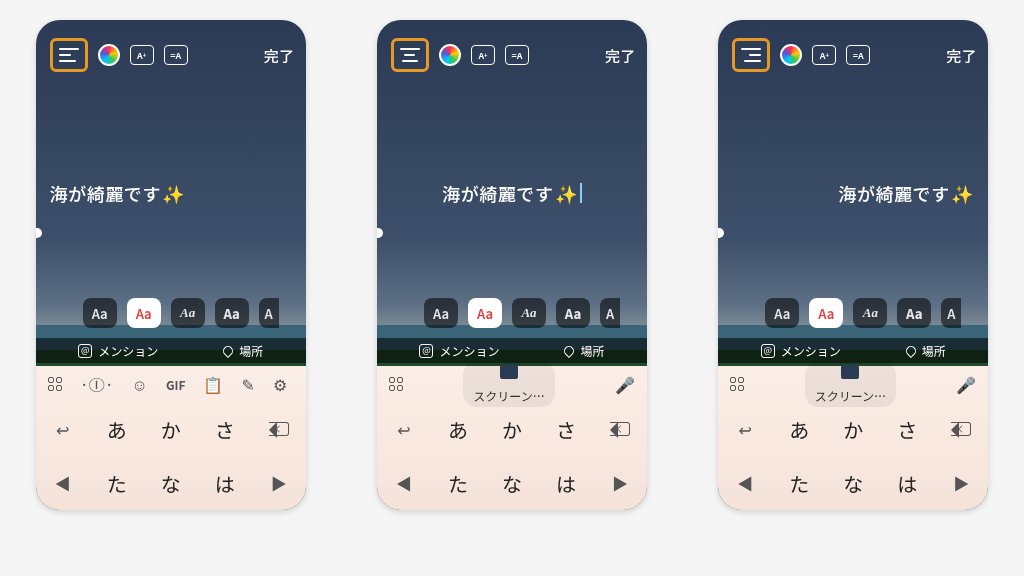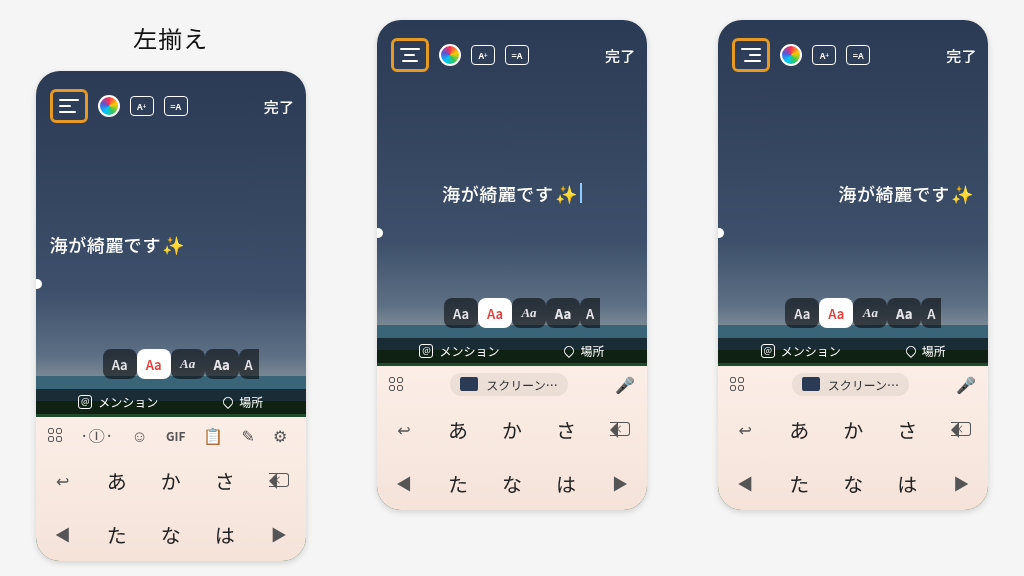--- a/index.html
+++ b/index.html
@@ -32,55 +32,54 @@
     position:absolute; top:160px; left:0; right:0; padding:0 14px; display:flex; align-items:center;
     font-size:18px; font-weight:500; letter-spacing:.5px; white-space:nowrap;text-align:right;
   }
   .caption .sp { color:#ffd85c; margin-left:2px; }
   .caption-left   { justify-content:flex-start; }
   .caption-center { justify-content:center; }
   .caption-right  { justify-content:flex-end; }
   .cursor { display:inline-block; width:1.5px; height:20px; background:#8ecbff; margin-left:2px; vertical-align:-3px; }
   .dot { position:absolute; left:-4px; top:208px; width:10px; height:10px; background:#fff; border-radius:50%; }
 
-  .font-row { position:absolute; top:278px; left:0; right:0; display:flex; justify-content:center; padding:0 8px; overflow:hidden; }
+  .font-row { position:absolute; top:278px; left:0; right:0; display:flex; justify-content:center; gap:10px; padding:0 8px; overflow:hidden; }
   .font-chip { width:34px; height:30px; border-radius:8px; background:rgba(0,0,0,.55); display:flex; align-items:center; justify-content:center; font-size:13px; font-weight:600; color:#e5e5ea; }
   .font-chip.sel { background:#fff; color:#e2423e; }
   .font-chip.script { font-family: cursive; font-style: italic; }
   .font-chip.bold { font-weight:800; }
   .font-chip.clip { width:20px; border-top-right-radius:0; border-bottom-right-radius:0; margin-right:-20px; }
 
   .tag-row { position:absolute; top:318px; left:0; right:0; display:flex; justify-content:space-around; padding:4px 10px; background:rgba(0,0,0,.55); }
   .tag { display:flex; align-items:center; gap:6px; font-size:12px; color:#fff; }
   .tag .ic { width:14px; height:14px; border:1.2px solid #fff; border-radius:3px; display:flex;align-items:center;justify-content:center;font-size:9px;}
   .pin { width:10px;height:10px;border:1.5px solid #fff;border-radius:50% 50% 50% 0; transform:rotate(-45deg);}
 
   .kbd { position:absolute; left:0; right:0; bottom:0; top:346px; background:linear-gradient(#fbeee6,#f5e3da); display:flex; flex-direction:column; }
   .kbd-tool { height:36px; display:flex; align-items:center; justify-content:space-between; padding:0 12px; color:#555; }
   .kbd-tool.left { gap:18px; justify-content:flex-start; }
   .kbd-tool .ticon { font-size:16px; color:#555; }
-  .sugg { display:flex; align-items:center; gap:8px; background:rgba(0,0,0,.06); padding:3px 10px; border-radius:14px; font-size:12px; color:#333; }
+  .sugg { display:flex; align-items:center; gap:8px; background:rgba(0,0,0,.06); padding:3px 10px; border-radius:14px; font-size:12px; color:#333;flex-direction:column; }
   .sugg .thumb { width:18px;height:14px;background:#2b3a55;border-radius:2px; }
   .mic { font-size:16px; color:#333; }
   .gridi { width:14px;height:14px; display:grid; grid-template:repeat(2,1fr)/repeat(2,1fr); gap:2px;}
   .gridi span{border:1.2px solid #555;border-radius:2px;}
   .krow { flex:1; display:flex; }
   .key { flex:1; display:flex; align-items:center; justify-content:center; font-size:20px; color:#222; }
   .key.small{font-size:16px;color:#555;}
   .bksp { width:20px;height:14px;border:1.5px solid #555;border-left:none;position:relative;border-radius:0 3px 3px 0;}
   .bksp::before{content:"";position:absolute;left:-8px;top:-1.5px;border:8.5px solid transparent;border-right-color:#555;border-right-width:8px;}
   .bksp::after{content:"×";position:absolute;left:2px;top:-3px;font-size:11px;color:#555;}
 </style>
 </head>
 <body>
 
 <div class="stage">
 
   <div class="col">
-    <div class="col-title">左揃え</div>
     <div class="phone">
       <div class="scenery-sea"></div>
       <div class="scenery-land"></div>
 
       <div class="topbar">
         <div class="hl">
           <div class="align-icon al-left">
               <span></span>
               <span></span>
               <span></span>

